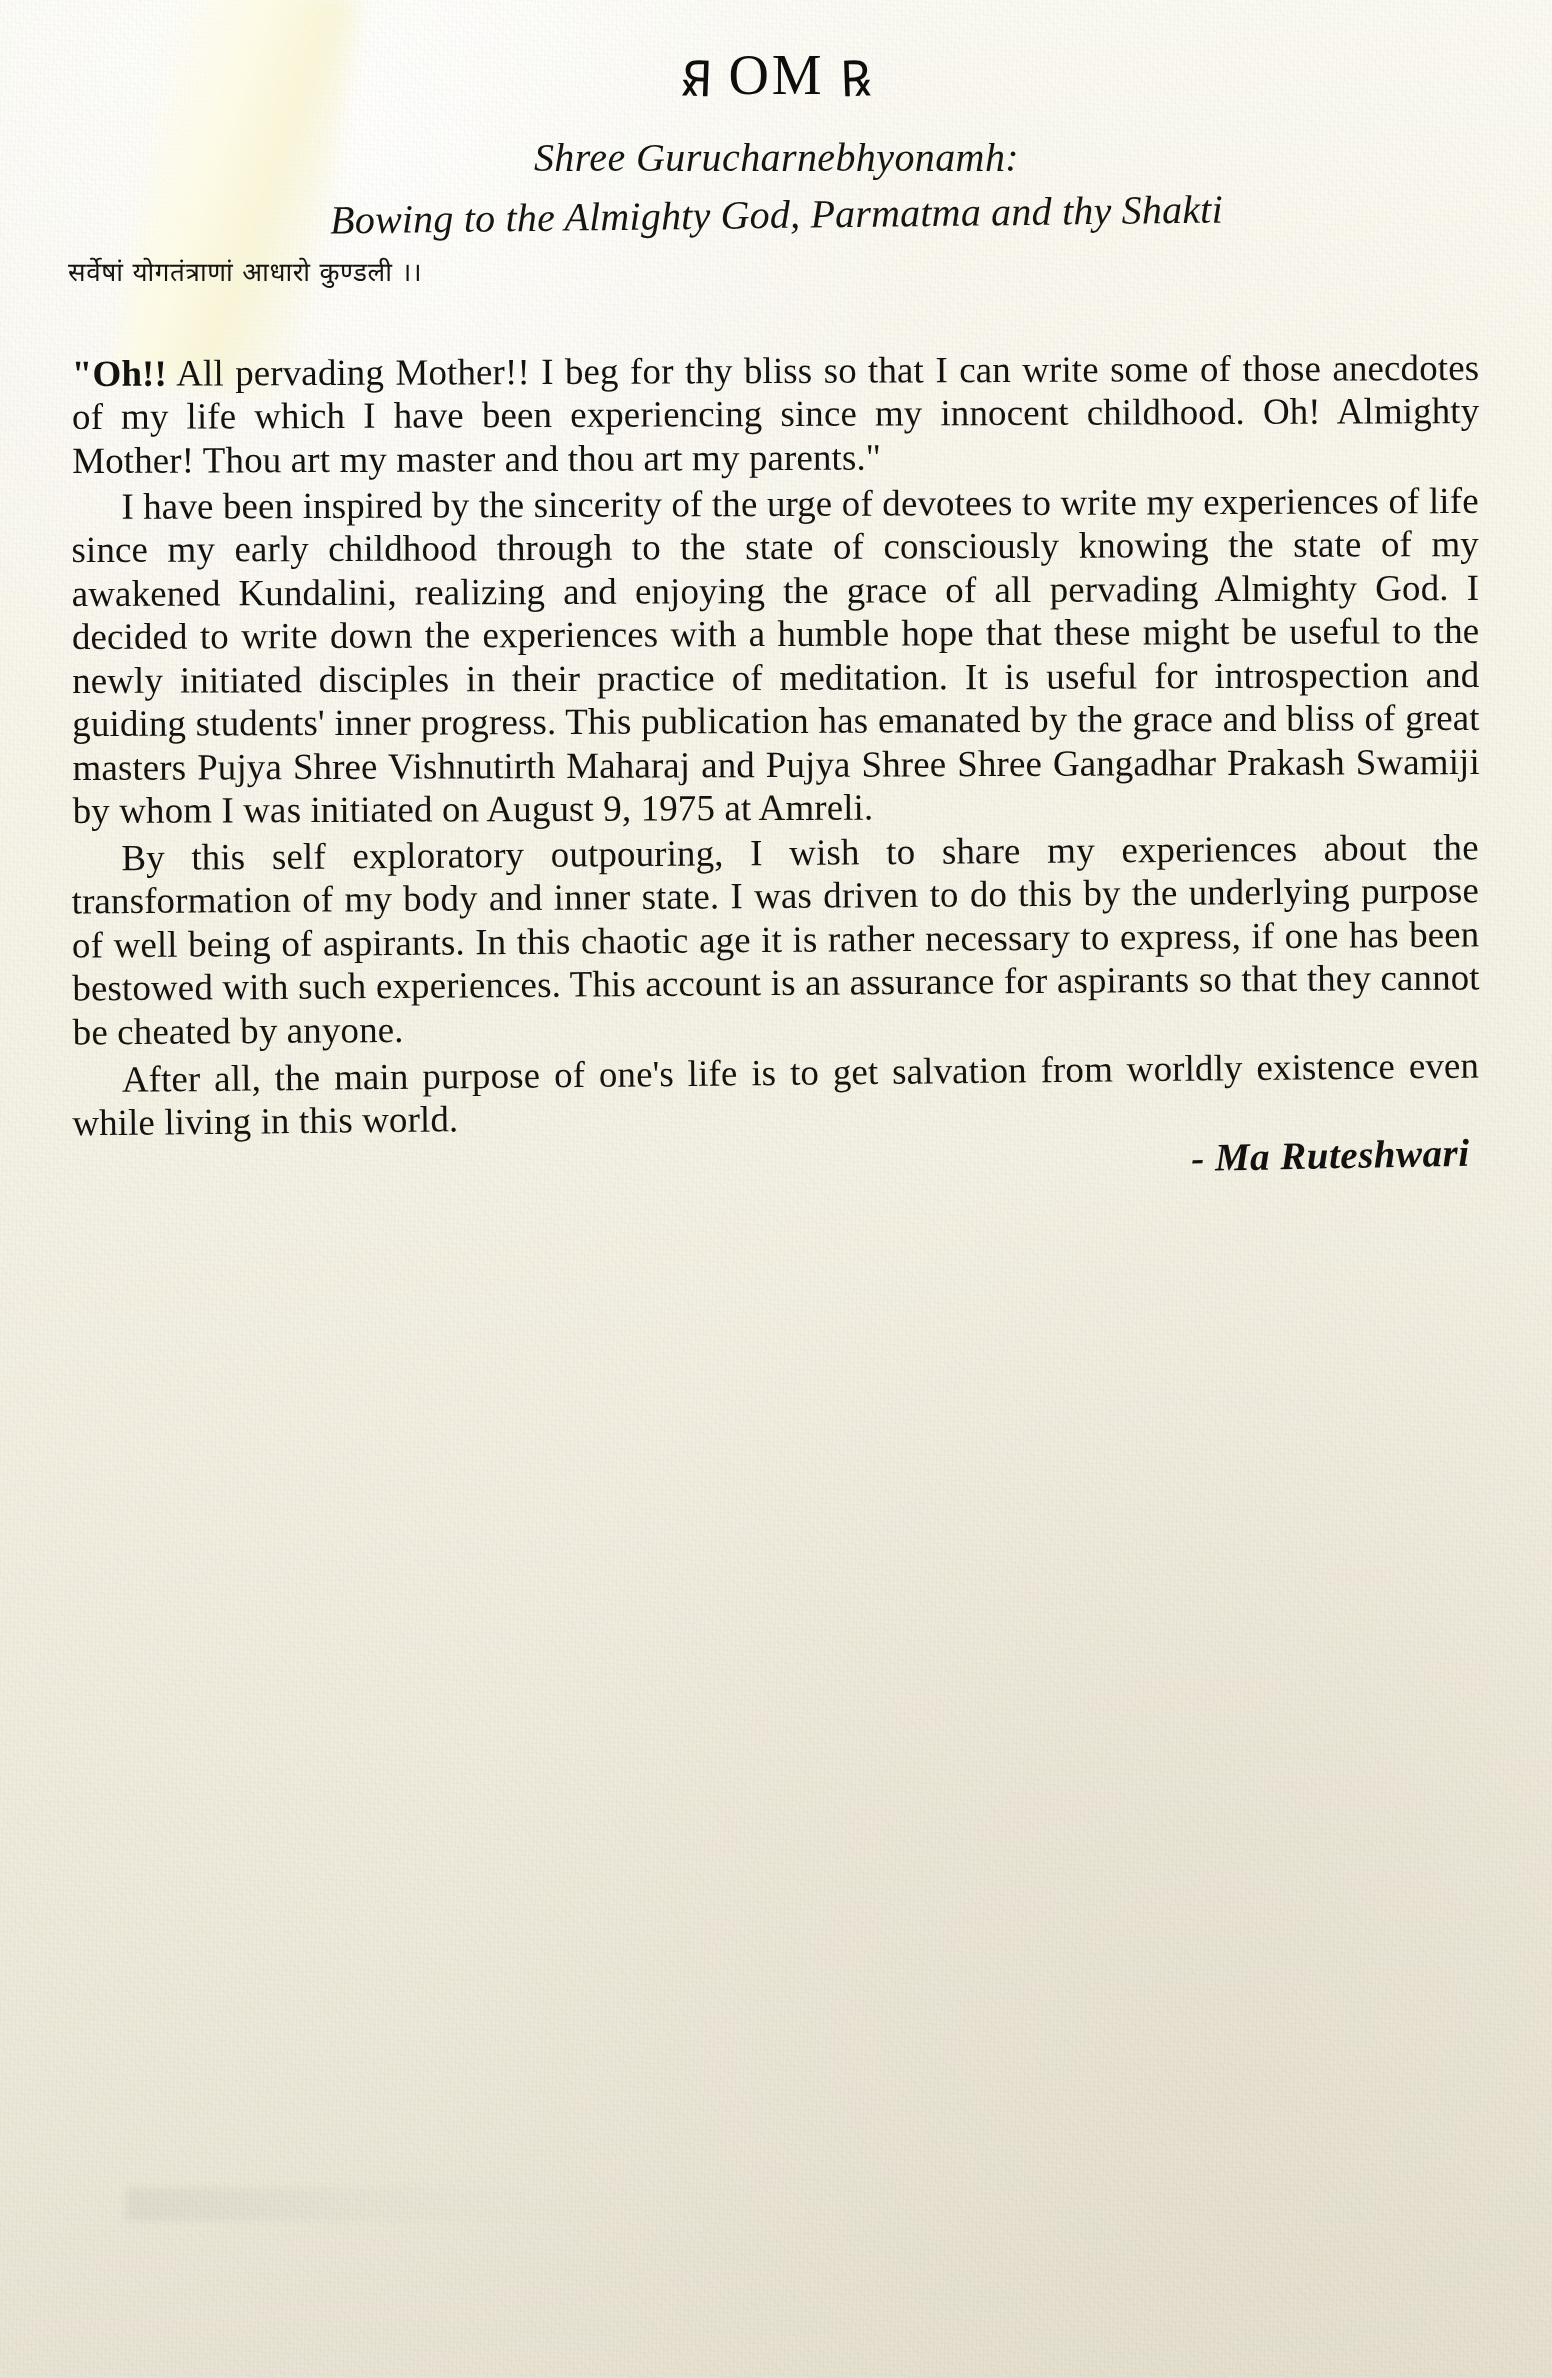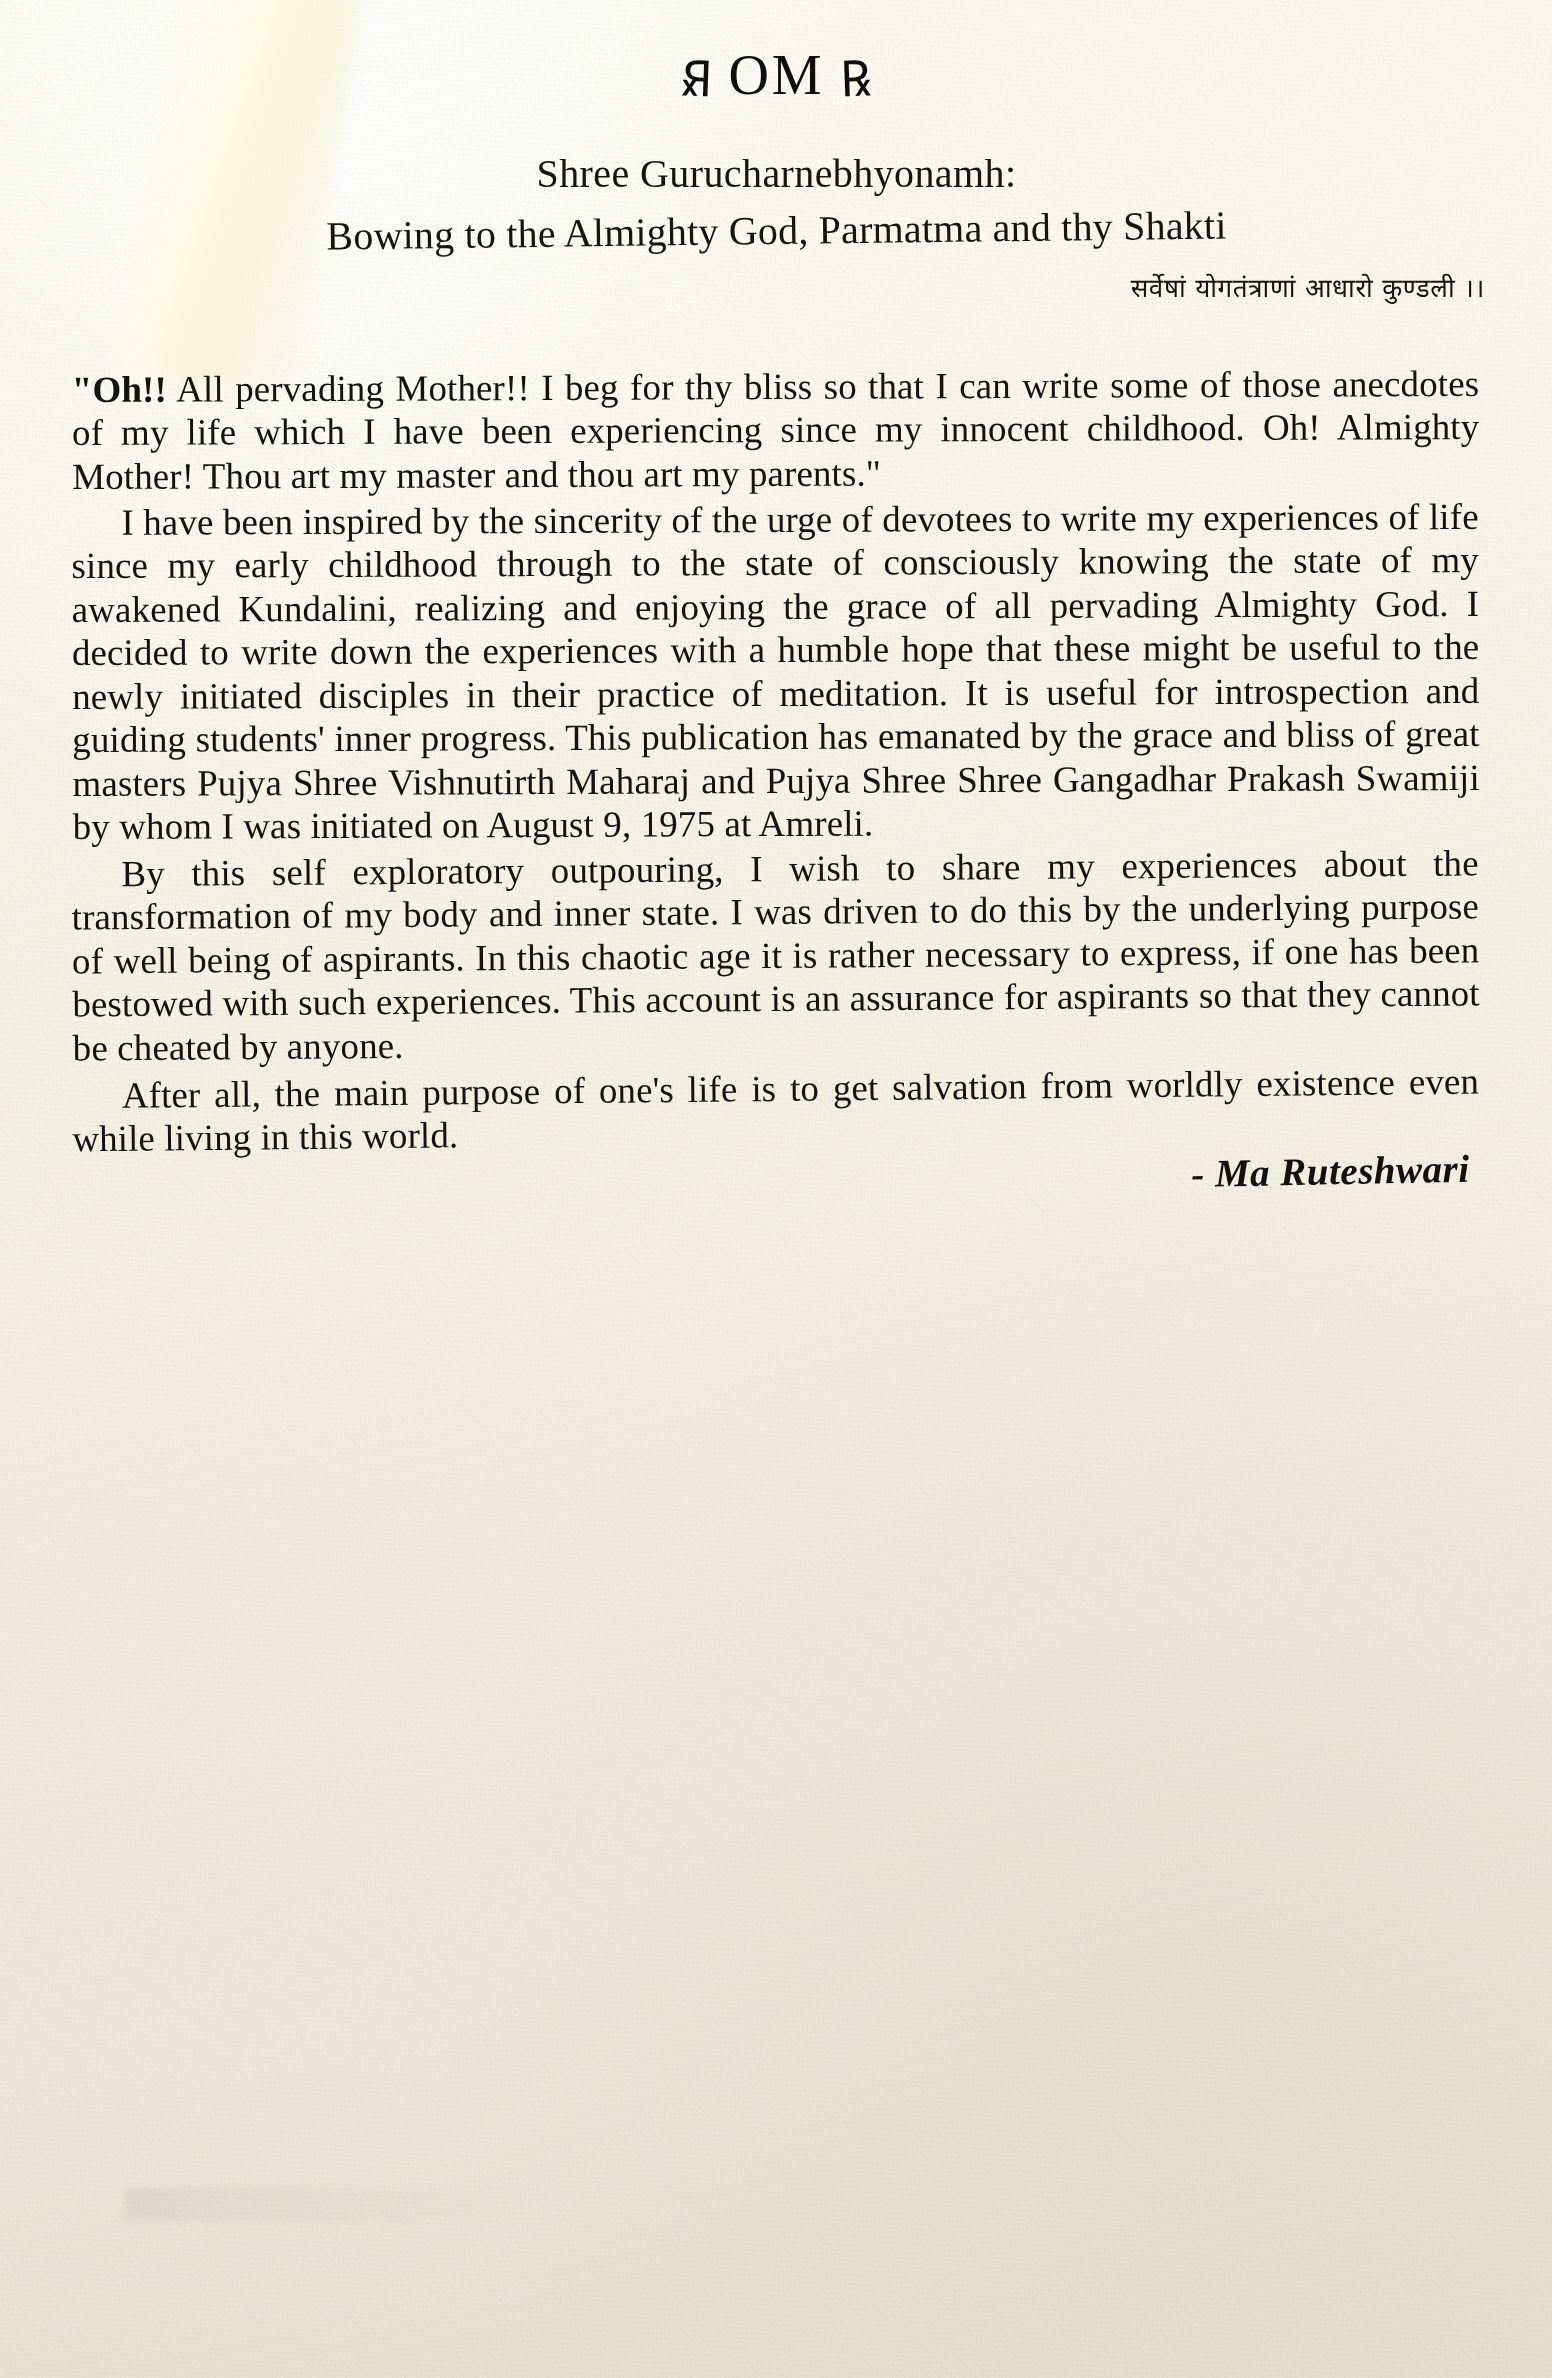--- a/index.html
+++ b/index.html
@@ -81,37 +81,38 @@
     line-height: 1;
     position: relative;
     top: 1.9px;
     color: #100e0c;
   }
   .om-orn.left  { transform: scaleX(-1) rotate(-2deg); margin-right: 15.5px; }
   .om-orn.right { transform: rotate(-2deg); margin-left: 15.5px; }
 
   .subtitle {
     text-align: center;
+    font-style: italic;
     color: #17150f;
-    margin-top: 43px;
+    margin-top: 27px;
   }
   .subtitle .line1 {
     font-size: 40px;
     line-height: 1.22;
     letter-spacing: 0.4px;
   }
   .subtitle .line2 {
     font-size: 40px;
     line-height: 1.24;
     letter-spacing: 0.2px;
     margin-top: 7.8px;
     transform: rotate(-0.7deg);
   }
   .sanskrit {
-    text-align: right;
+    text-align: left;
     font-family: "DejaVu Sans", sans-serif;
     font-size: 26px;
     letter-spacing: 0.6px;
     margin-top: 13.6px;
     color: #16140f;
   }
 
   
   .body-text {
     margin-top: 60px;

